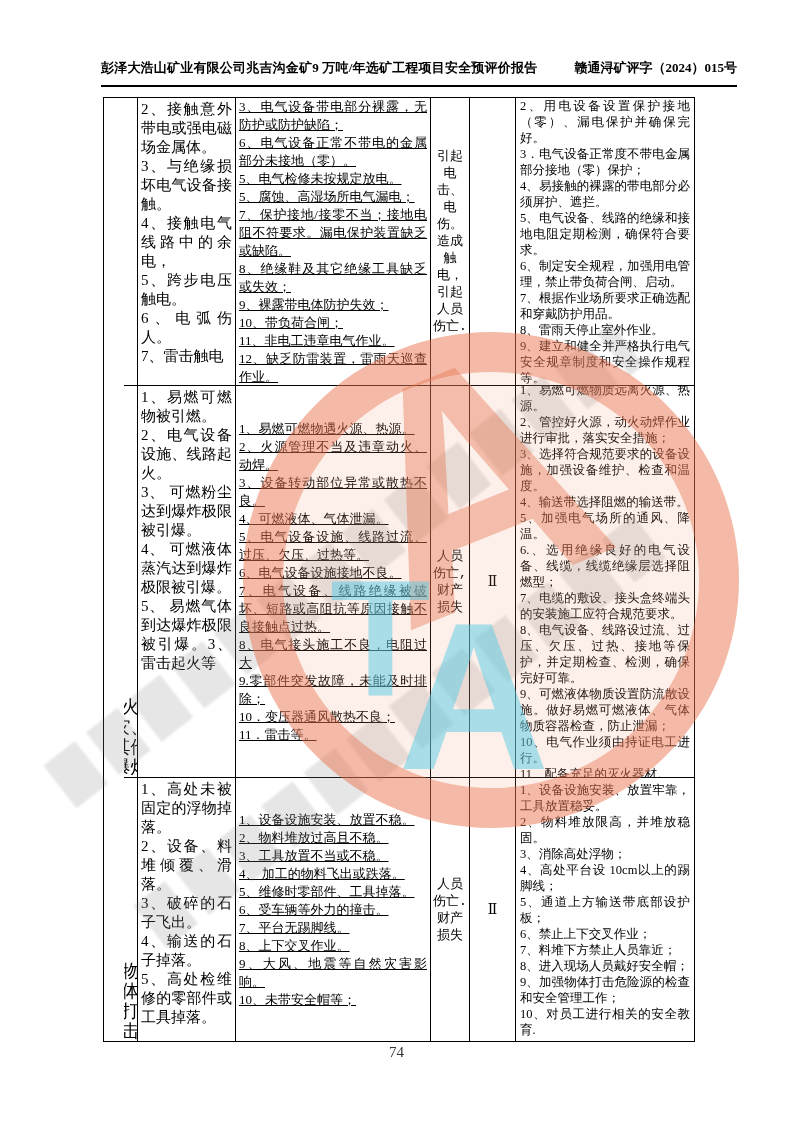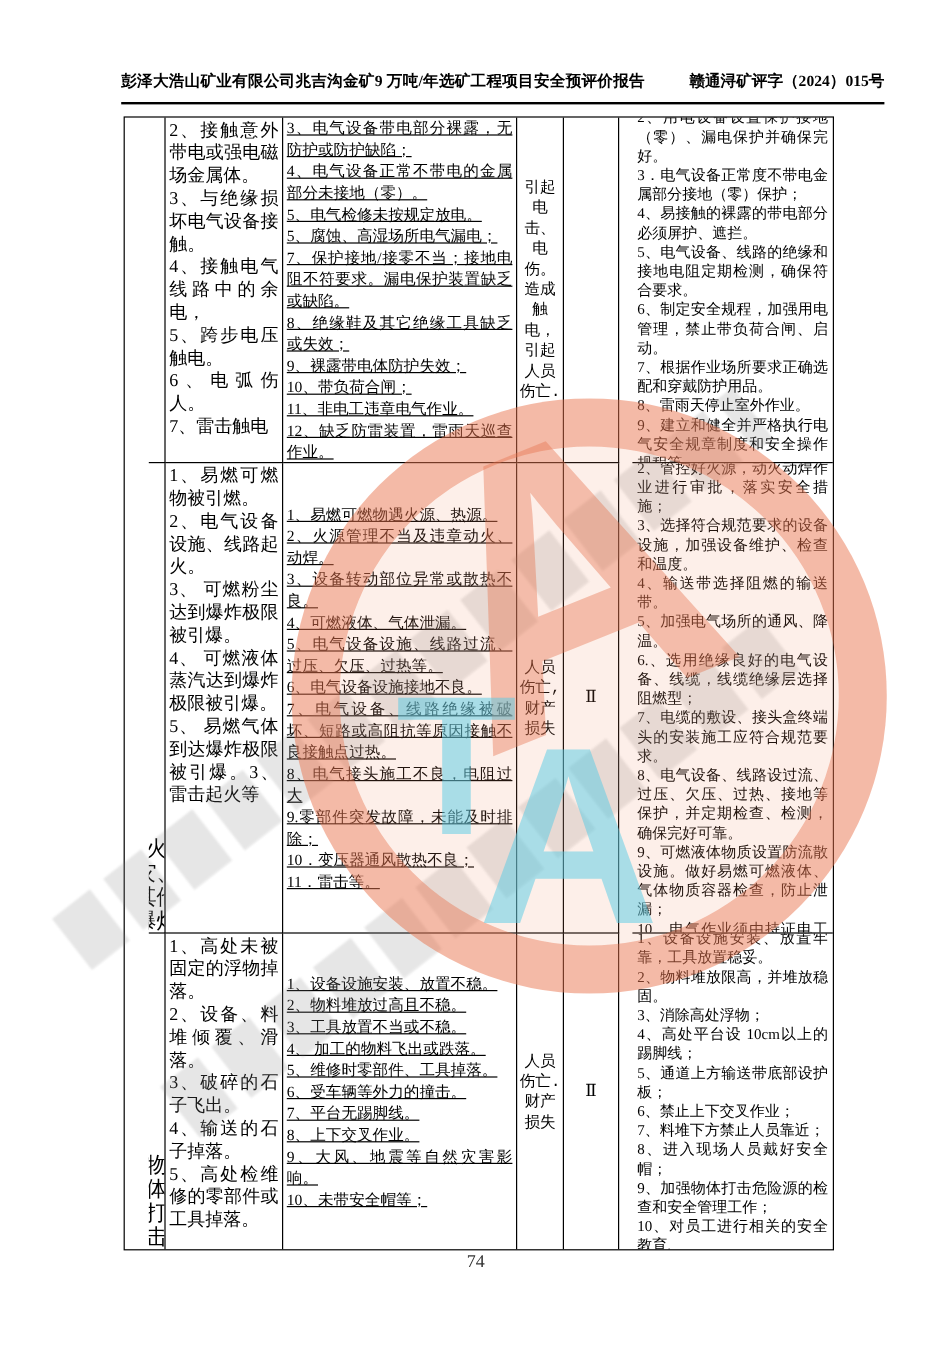--- a/index.html
+++ b/index.html
@@ -15,21 +15,21 @@
   .header .hr{white-space:nowrap;}
 
   
   .tbl{position:absolute;left:103px;top:97px;
        display:grid;
        grid-template-columns:34px 98px 195px 39px 46px 178px;
        grid-template-rows:288px 392px 263px;
        border:1px solid #000;background:transparent;color:#000;}
   .cell{border-right:1px solid #000;border-bottom:1px solid #000;
         box-sizing:border-box;overflow:hidden;display:flex;}
-  .cell:nth-child(6n){border-right:none;margin-left:11px;}
+  .cell:nth-child(6n){border-right:none;}
   .cell:nth-child(n+13){border-bottom:none;}
   .inner{width:100%;}
   .li{margin:0;}
   .c-cat{align-items:flex-end;justify-content:center;text-align:center;
          font-size:18px;line-height:20px;padding:0 1px;margin-left:20px;}
   .c-hazard{align-items:flex-start;justify-content:center;}
   .c-hazard .inner{padding:2px 3px;font-size:15px;line-height:19px;text-align:justify;}
   .c-cause{align-items:center;text-decoration:underline;}
   .c-cause .inner{padding:1px 3px;font-size:13px;line-height:18px;text-align:justify;}
   .c-cons{align-items:center;justify-content:center;text-align:center;
@@ -86,21 +86,21 @@
           <div class="li">3、与绝缘损坏电气设备接触。</div>
           <div class="li">4、接触电气线路中的余电，</div>
           <div class="li">5、跨步电压触电。</div>
           <div class="li">6、电弧伤人。</div>
           <div class="li">7、雷击触电</div>
         </div>
       </div>
     <div class="cell c-cause">
         <div class="inner">
           <div class="li">3、电气设备带电部分裸露，无防护或防护缺陷；</div>
-          <div class="li">4、电气设备正常不带电的金属部分未接地（零）。</div>
+          <div class="li">6、电气设备正常不带电的金属部分未接地（零）。</div>
           <div class="li">5、电气检修未按规定放电。</div>
           <div class="li">5、腐蚀、高湿场所电气漏电；</div>
           <div class="li">7、保护接地/接零不当；接地电阻不符要求。漏电保护装置缺乏或缺陷。</div>
           <div class="li">8、绝缘鞋及其它绝缘工具缺乏或失效；</div>
           <div class="li">9、裸露带电体防护失效；</div>
           <div class="li">10、带负荷合闸；</div>
           <div class="li">11、非电工违章电气作业。</div>
           <div class="li">12、缺乏防雷装置，雷雨天巡查作业。</div>
         </div>
       </div>

